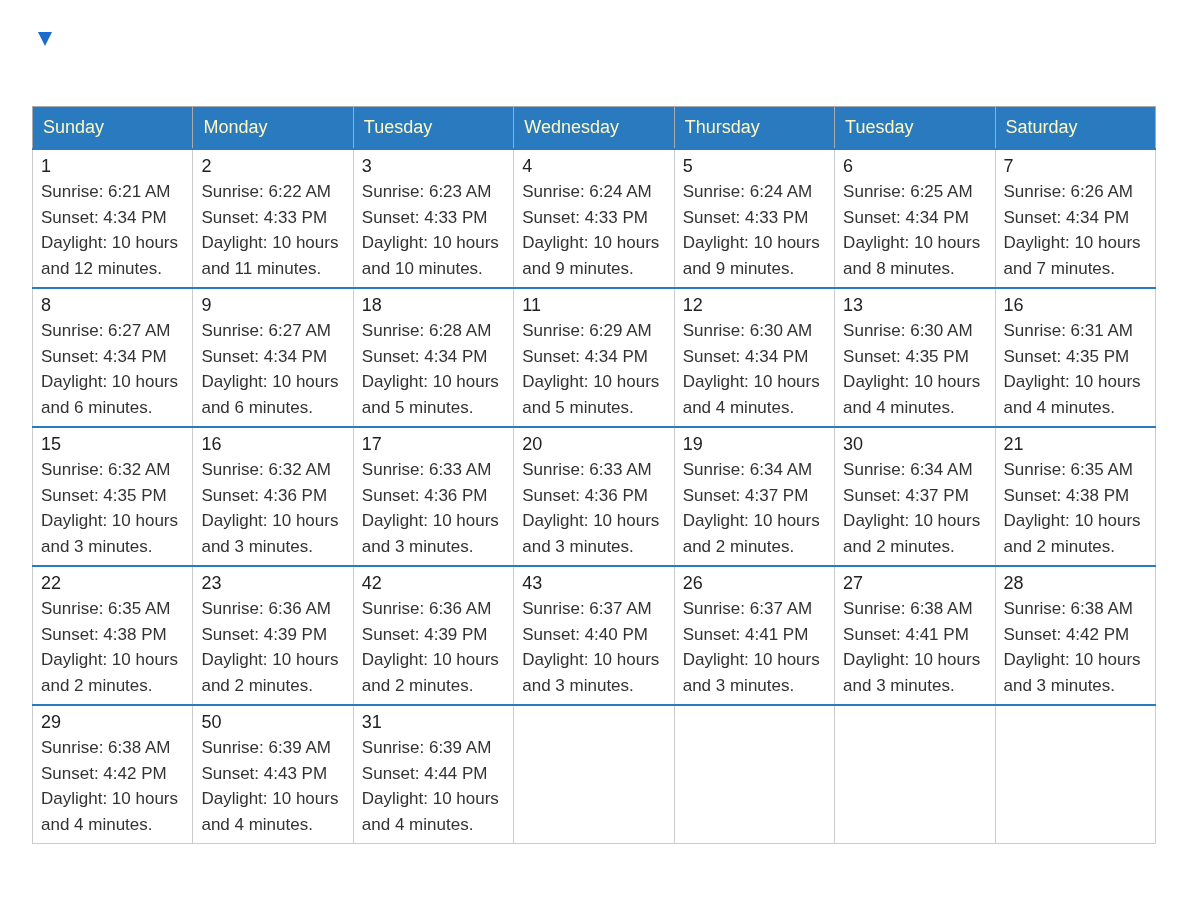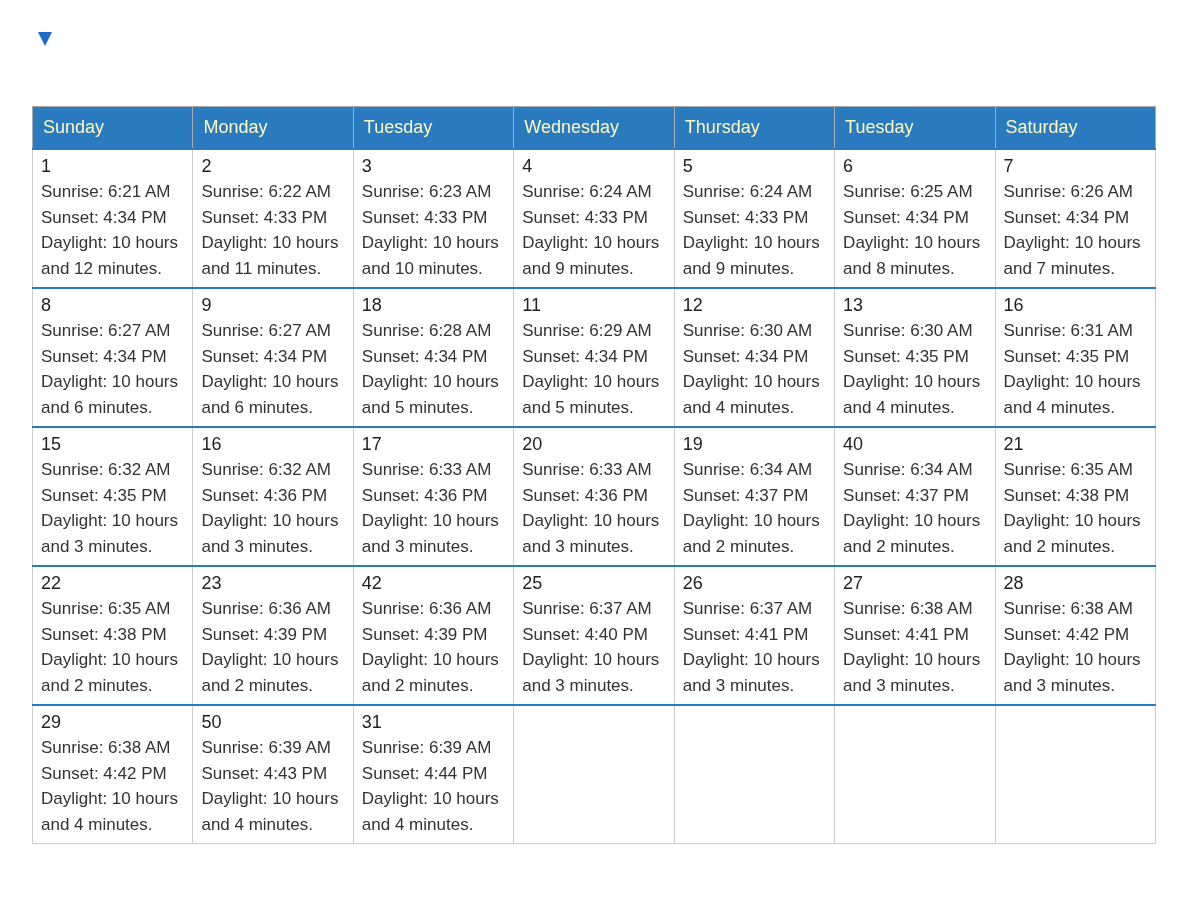--- a/index.html
+++ b/index.html
@@ -197,21 +197,21 @@
       </td>
         <td>
         <div class="day-number">20</div>
         <div class="day-info">Sunrise: 6:33 AM<br>Sunset: 4:36 PM<br>Daylight: 10 hours<br>and 3 minutes.</div>
       </td>
         <td>
         <div class="day-number">19</div>
         <div class="day-info">Sunrise: 6:34 AM<br>Sunset: 4:37 PM<br>Daylight: 10 hours<br>and 2 minutes.</div>
       </td>
         <td>
-        <div class="day-number">40</div>
+        <div class="day-number">30</div>
         <div class="day-info">Sunrise: 6:34 AM<br>Sunset: 4:37 PM<br>Daylight: 10 hours<br>and 2 minutes.</div>
       </td>
         <td>
         <div class="day-number">21</div>
         <div class="day-info">Sunrise: 6:35 AM<br>Sunset: 4:38 PM<br>Daylight: 10 hours<br>and 2 minutes.</div>
       </td>
       </tr>
       <tr class="week-row">
         <td>
         <div class="day-number">22</div>
@@ -219,21 +219,21 @@
       </td>
         <td>
         <div class="day-number">23</div>
         <div class="day-info">Sunrise: 6:36 AM<br>Sunset: 4:39 PM<br>Daylight: 10 hours<br>and 2 minutes.</div>
       </td>
         <td>
         <div class="day-number">42</div>
         <div class="day-info">Sunrise: 6:36 AM<br>Sunset: 4:39 PM<br>Daylight: 10 hours<br>and 2 minutes.</div>
       </td>
         <td>
-        <div class="day-number">25</div>
+        <div class="day-number">43</div>
         <div class="day-info">Sunrise: 6:37 AM<br>Sunset: 4:40 PM<br>Daylight: 10 hours<br>and 3 minutes.</div>
       </td>
         <td>
         <div class="day-number">26</div>
         <div class="day-info">Sunrise: 6:37 AM<br>Sunset: 4:41 PM<br>Daylight: 10 hours<br>and 3 minutes.</div>
       </td>
         <td>
         <div class="day-number">27</div>
         <div class="day-info">Sunrise: 6:38 AM<br>Sunset: 4:41 PM<br>Daylight: 10 hours<br>and 3 minutes.</div>
       </td>

